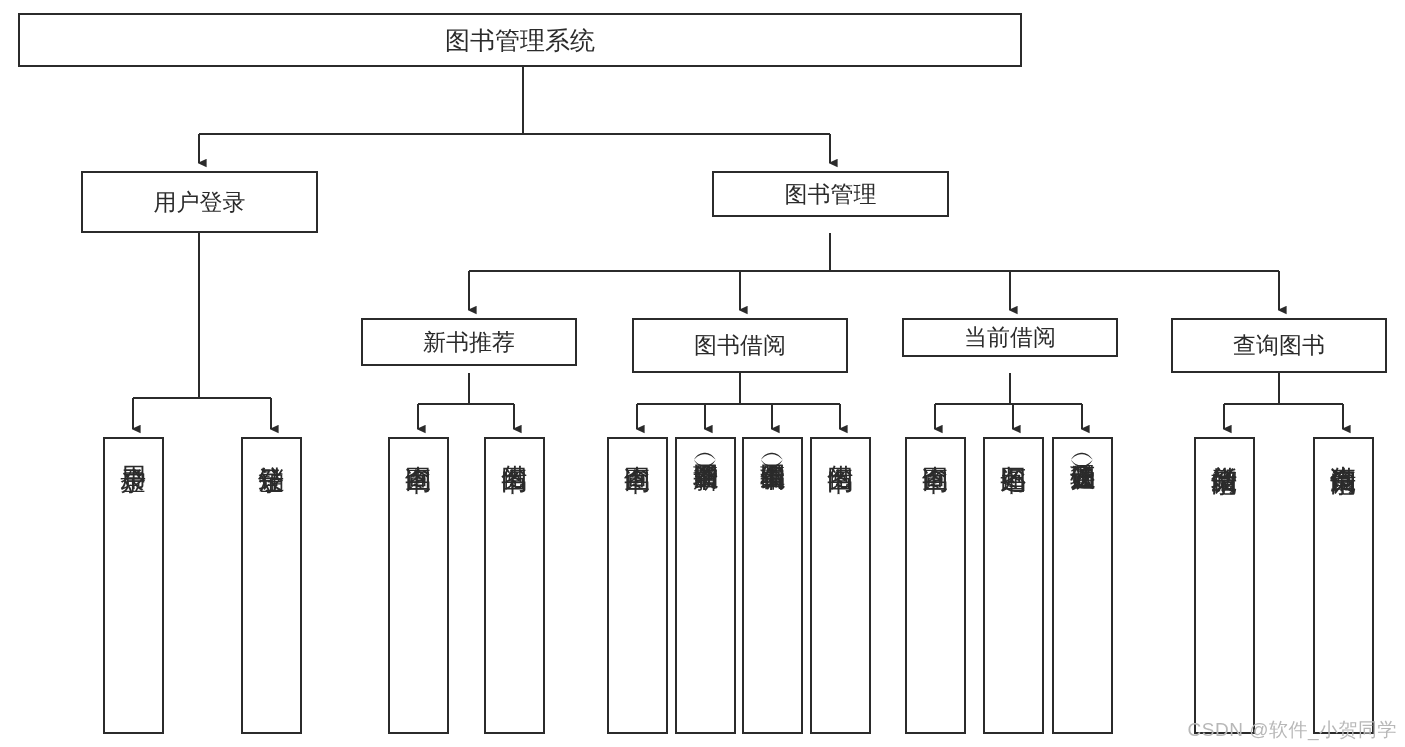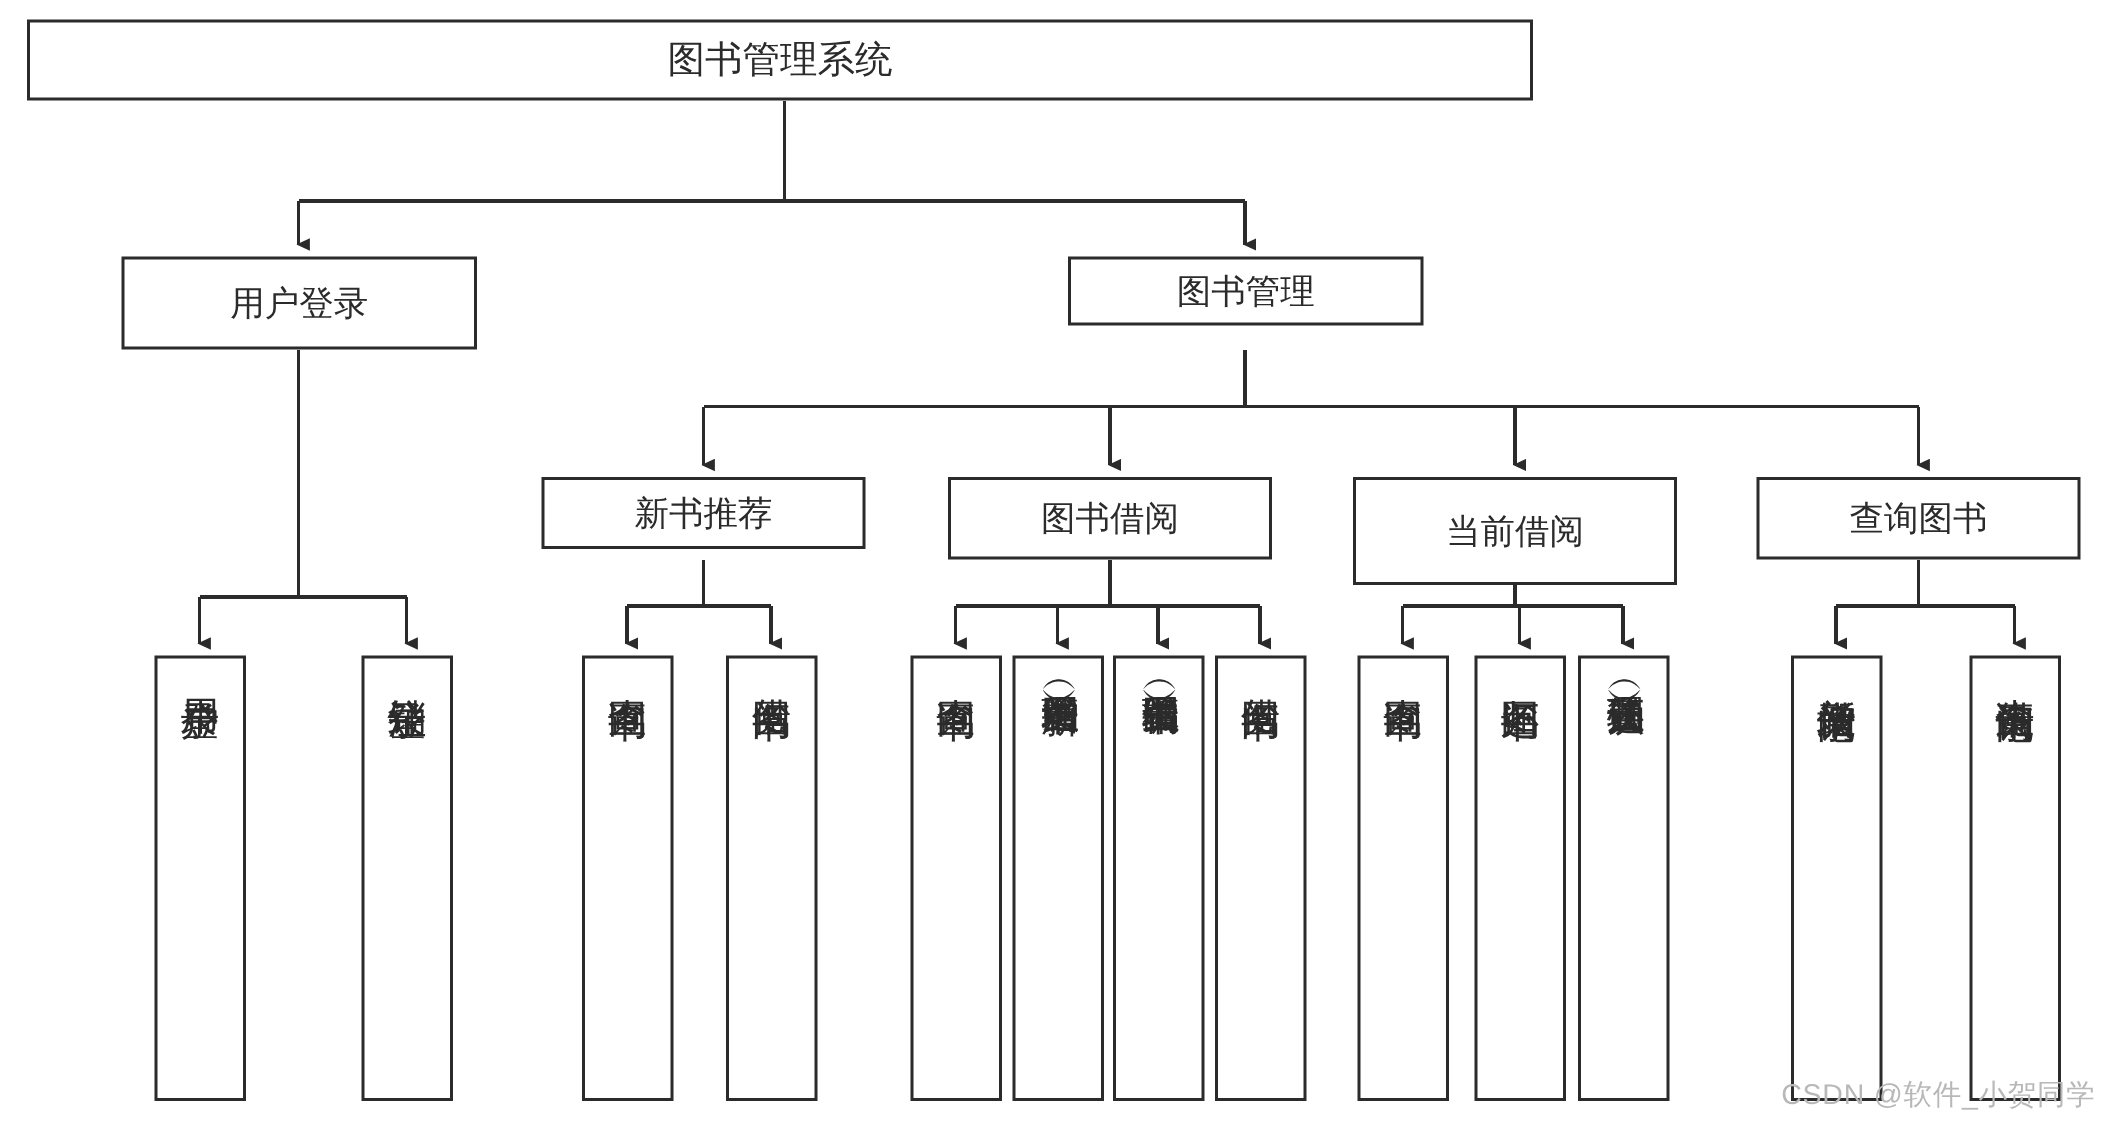--- a/index.html
+++ b/index.html
@@ -141,21 +141,21 @@
   <div class="node node-branch" style="left:712px; top:171px; width:237px; height:46px;">
     <span class="label">图书管理</span>
   </div>
 
   <div class="node node-branch" style="left:361px; top:318px; width:216px; height:48px;">
     <span class="label">新书推荐</span>
   </div>
   <div class="node node-branch" style="left:632px; top:318px; width:216px; height:55px;">
     <span class="label">图书借阅</span>
   </div>
-  <div class="node node-branch" style="left:902px; top:318px; width:216px; height:72px;">
+  <div class="node node-branch" style="left:902px; top:318px; width:216px; height:39px;">
     <span class="label">当前借阅</span>
   </div>
   <div class="node node-branch" style="left:1171px; top:318px; width:216px; height:55px;">
     <span class="label">查询图书</span>
   </div>
 
   <div class="node node-leaf" style="left:103px; top:437px; width:61px; height:297px;">
     <span class="label">用户登录</span>
   </div>
   <div class="node node-leaf" style="left:241px; top:437px; width:61px; height:297px;">

